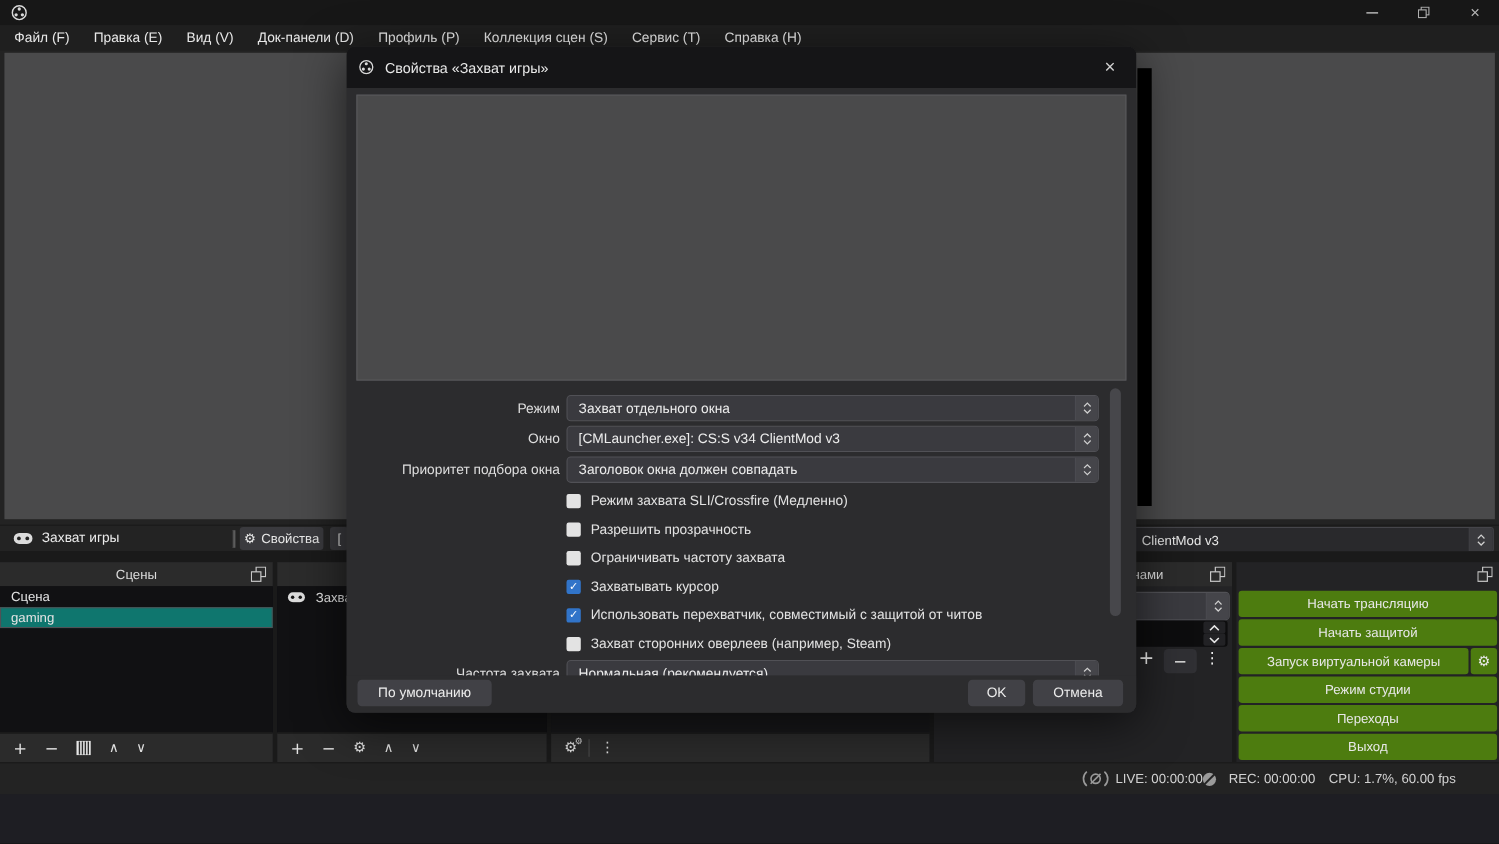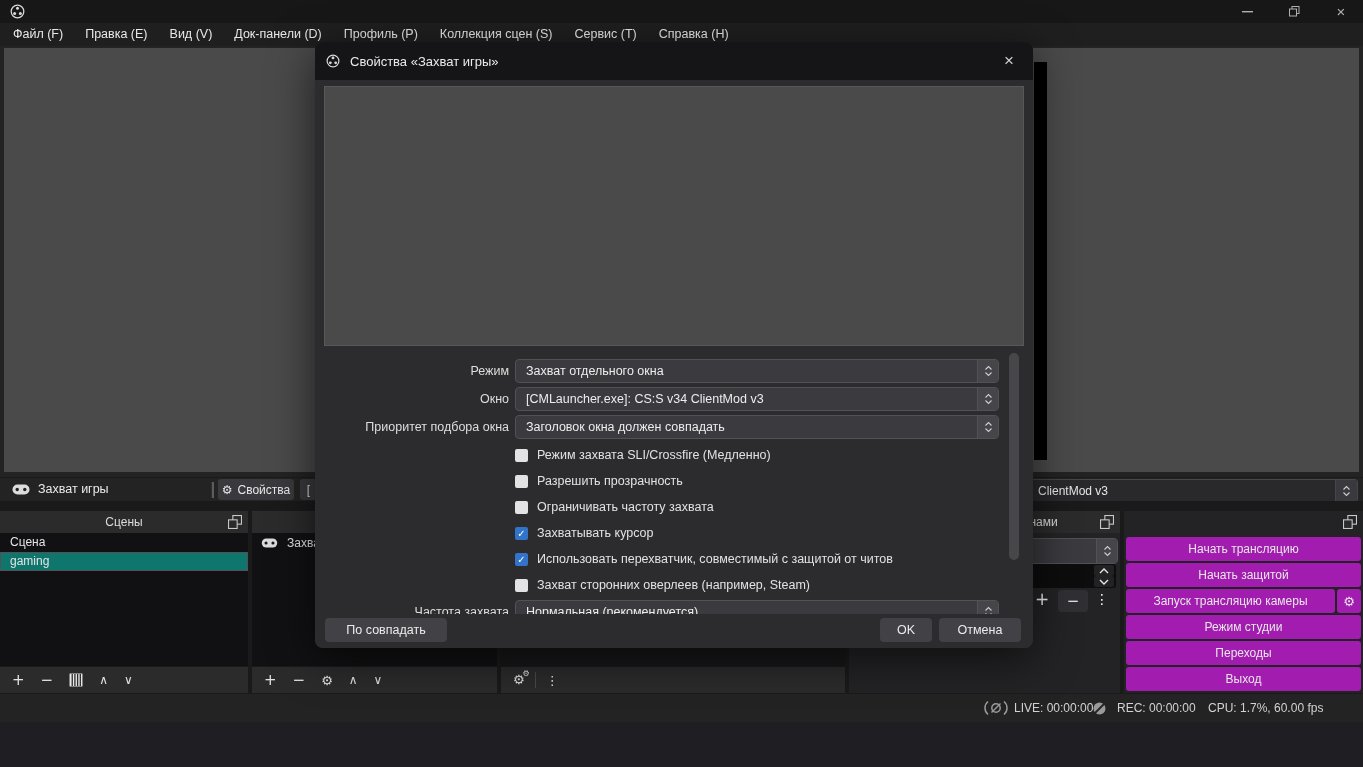--- a/index.html
+++ b/index.html
@@ -32,21 +32,21 @@
   .dock{position:absolute;top:511px;height:182px;background:#121214;}
   .dockhdr{position:absolute;left:0;top:0;right:0;height:22px;background:#2b2b2b;display:flex;align-items:center;justify-content:center;font-size:12px;color:#dcdcdc;overflow:hidden;white-space:nowrap;}
   .popout{position:absolute;right:6px;top:4px;width:14px;height:14px;}
   .docklist{position:absolute;left:0;top:22px;right:0;bottom:26px;background:#111113;overflow:hidden;}
   .docktb{position:absolute;left:0;bottom:0;right:0;height:26px;background:#2b2b2b;border-top:1px solid #191919;display:flex;align-items:center;gap:16px;padding-left:12px;color:#e2e2e2;}
   .docktb .tbi{font-size:15px;}
   .scrow{height:19px;line-height:19px;padding-left:10px;font-size:12px;color:#e4e4e4;}
   .scrow.sel{background:#0f766e;box-shadow:inset 0 0 0 1px #515156;}
   .srcitem{height:20px;display:flex;align-items:center;gap:9px;padding-left:9px;font-size:12px;color:#e4e4e4;white-space:nowrap;}
   
-  .ctlbtn{position:absolute;left:2px;height:24px;background:#a21caf;border-radius:3px;display:flex;align-items:center;justify-content:center;font-size:12px;color:#e8e8e8;}
+  .ctlbtn{position:absolute;left:2px;height:24px;background:#4d7c0f;border-radius:3px;display:flex;align-items:center;justify-content:center;font-size:12px;color:#e8e8e8;}
   
   .trcombo{position:absolute;left:4px;top:27px;width:263px;height:24px;background:#3a3a3f;border:1px solid #515156;border-radius:4px;display:flex;}
   .trcombo .spin{margin-left:auto;width:20px;background:#45454a;border-left:1px solid #515156;display:flex;align-items:center;justify-content:center;border-radius:0 3px 3px 0;}
   .trdur{position:absolute;left:4px;top:53px;width:263px;height:24px;background:#0d0d0e;border-radius:3px;}
   .trspinbtn{position:absolute;right:2px;width:20px;height:11px;display:flex;align-items:center;justify-content:center;background:#222225;border-radius:2px;}
   
   .statusbar{left:0;top:693px;width:1363px;height:29px;background:#232323;border-top:1px solid #1a1a1a;}
   .stattext{position:absolute;top:7px;font-size:12px;color:#d2d2d2;}
   
   .taskbar{left:0;top:722px;width:1363px;height:45px;background:#1e1e23;}
@@ -239,21 +239,21 @@
     <span class="abs ico" style="left:246px;top:81px;font-size:14px;color:#f0f0f0">⋮</span>
   </div>
 
   <div class="dock" style="left:1124px;width:239px;background:#232325">
     <span class="popout"><svg width="14" height="14" viewBox="0 0 13 13">
           <rect x="4.5" y="0.5" width="8" height="8" fill="none" stroke="#c9c9c9"></rect>
           <rect x="0.5" y="4.5" width="8" height="8" fill="#2b2b2b" stroke="#c9c9c9"></rect>
         </svg></span>
     <div class="ctlbtn" style="top:26px;width:235px">Начать трансляцию</div>
     <div class="ctlbtn" style="top:52px;width:235px">Начать защитой</div>
-    <div class="ctlbtn" style="top:78px;width:209px">Запуск трансляцию камеры</div>
+    <div class="ctlbtn" style="top:78px;width:209px">Запуск виртуальной камеры</div>
     <div class="ctlbtn" style="top:78px;left:213px;width:24px">
         <span class="ico" style="font-size:13px">⚙</span>
       </div>
     <div class="ctlbtn" style="top:104px;width:235px">Режим студии</div>
     <div class="ctlbtn" style="top:130px;width:235px">Переходы</div>
     <div class="ctlbtn" style="top:156px;width:235px">Выход</div>
   </div>
 
   <div class="abs statusbar">
     <span class="abs" style="left:983px;top:6px">
@@ -369,21 +369,21 @@
     <div class="combo" style="top:558px">
       <span class="val">Нормальная (рекомендуется)</span>
       <span class="spin">
           <svg width="9" height="12" viewBox="0 0 9 12">
             <path d="M1.5 4.5 4.5 1.5 7.5 4.5M1.5 7.5 4.5 10.5 7.5 7.5" fill="none" stroke="#cfcfcf" stroke-width="1.1"></path>
           </svg>
         </span>
     </div>
 
     <div class="dlgbottom">
-      <div class="dbtn" style="left:10px;width:122px">По совпадать</div>
+      <div class="dbtn" style="left:10px;width:122px">По умолчанию</div>
       <div class="dbtn" style="left:565px;width:52px">OK</div>
       <div class="dbtn" style="left:624px;width:82px">Отмена</div>
     </div>
   </div>
 
   <div class="abs dlgscroll" style="top:353px;height:207px"></div>
 
 </div>
 
 </body></html>

